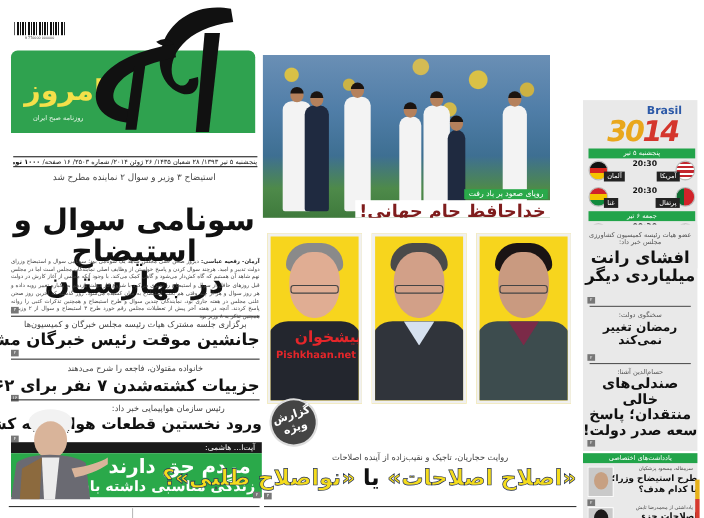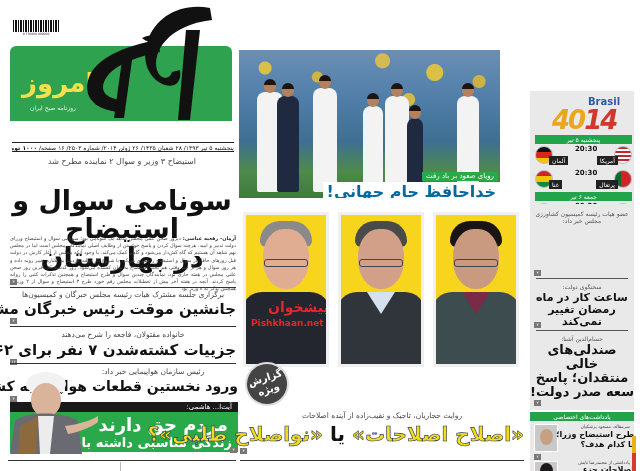--- a/index.html
+++ b/index.html
@@ -49,21 +49,21 @@
       radial-gradient(circle at 30% 30%, #d9b93a 0 5px, transparent 6px),
       radial-gradient(circle at 55% 12%, #e0c04a 0 7px, transparent 8px),
       radial-gradient(circle at 75% 25%, #e8c83b 0 8px, transparent 9px),
       radial-gradient(circle at 92% 35%, #dab838 0 6px, transparent 7px),
       radial-gradient(circle at 65% 55%, #e2c040 0 6px, transparent 7px); opacity: .9; }
   .player { position: absolute; bottom: 6px; background: #f3f3f3; border-radius: 8px 8px 2px 2px; }
   .player .head { position: absolute; top: -12px; left: 50%; width: 12px; height: 13px; margin-left: -6px; background: #b5815c; border-radius: 50%; }
   .player .hair { position: absolute; top: -13px; left: 50%; width: 12px; height: 6px; margin-left: -6px; background: #1b1410; border-radius: 6px 6px 0 0; }
   .player.dark { background: #1f2a40; }
   #wc-kicker { position: absolute; right: 2px; top: 122px; background: #2aa94a; color: #fff; font-size: 7px; padding: 0 4px; line-height: 9px; direction: rtl; }
-  #wc-headline { position: absolute; right: 0; top: 132px; background: #fff; color: #0369a1; font-size: 16px; font-weight: bold; padding: 0 4px; line-height: 20px; direction: rtl; }
+  #wc-headline { position: absolute; right: 0; top: 132px; background: #fff; color: #7f1d1d; font-size: 16px; font-weight: bold; padding: 0 4px; line-height: 20px; direction: rtl; }
 
   
   .portrait { position: absolute; top: 212px; width: 86px; height: 155px; background: #f7d51d; border: 3px solid #f0f0f0; overflow: hidden; }
   .portrait .face { position: absolute; left: 50%; top: 14px; width: 46px; height: 60px; margin-left: -23px; background: #d9a98c; border-radius: 45% 45% 48% 48%; }
   .portrait .hair { position: absolute; left: 50%; top: 6px; width: 52px; height: 26px; margin-left: -26px; border-radius: 26px 26px 8px 8px; }
   .portrait .glasses { position: absolute; left: 50%; top: 44px; width: 44px; height: 8px; margin-left: -22px; border: 1px solid #444; border-radius: 3px; }
   .portrait .body { position: absolute; left: -4px; right: -4px; bottom: 0; height: 72px; border-radius: 20px 20px 0 0; }
   .portrait .collar { position: absolute; left: 50%; bottom: 50px; width: 28px; height: 22px; margin-left: -14px; background: #d6e1ef; clip-path: polygon(0 0, 100% 0, 50% 100%); }
   #watermark { position: absolute; left: 5px; top: 103px; color: #e5262a; font-size: 9px; font-weight: bold; }
   #watermark-fa { position: absolute; left: 22px; top: 84px; color: #e5262a; font-size: 14px; font-weight: bold; direction: rtl; }
@@ -234,21 +234,21 @@
   <span>«اصلاح اصلاحات»</span>
   <span class="ya">یا</span>
   <span>«نواصلاح طلبی»؟</span>
 </div>
 <div class="pgnum" style="left:240px;top:448px;">۳</div>
 <div id="center-bottom"></div>
 
 <div id="wc-box">
   <div id="brasil-logo">
     <div id="brasil-word">Brasil</div>
-    <div id="brasil-year"><span>40</span><span class="y14">14</span></div>
+    <div id="brasil-year"><span>30</span><span class="y14">14</span></div>
   </div>
 
   <div class="day-bar" style="top:44px;">پنجشنبه ۵ تیر</div>
   <div class="match" style="top:54px;">
     <div class="flag l" style="background:linear-gradient(180deg,#111 0 33%,#d8261f 33% 66%,#f5c400 66%);"></div>
     <div class="flag r" style="background:repeating-linear-gradient(180deg,#c2262e 0 2px,#fff 2px 4px);"></div>
     <div class="time">20:30</div>
     <div class="team l">آلمان</div>
     <div class="team r">آمریکا</div>
   </div>
@@ -272,26 +272,29 @@
     <div class="flag l" style="background:linear-gradient(90deg,#111 0 33%,#f5d000 33% 66%,#d8261f 66%);"></div>
     <div class="flag r" style="background:radial-gradient(circle at 50% 50%,#d1232a 0 3px,#1c4fa0 3px 5px,#fff 5px);"></div>
     <div class="time">00:30</div>
     <div class="team l">بلژیک</div>
     <div class="team r">کره‌جنوبی</div>
   </div>
 </div>
 
 <div id="right-stories">
   <div class="r-kicker" style="top:6px;">عضو هیات رئیسه کمیسیون کشاورزی مجلس خبر داد:</div>
+  <div class="r-head" style="top:22px;font-size:15px;">
+    <div>افشای رانت</div>
+    <div>میلیاردی دیگر</div>
+  </div>
   <div class="pgnum" style="left:4px;top:66px;">۲</div>
   <div class="r-rule" style="top:74px;"></div>
 
   <div class="r-kicker" style="top:79px;">سخنگوی دولت:</div>
   <div class="r-head" style="top:88px;font-size:11px;">
-    <div>ساعت کار در ماه</div>
     <div>رمضان تغییر نمی‌کند</div>
   </div>
   <div class="pgnum" style="left:4px;top:118px;">۲</div>
   <div class="r-rule" style="top:126px;"></div>
 
   <div class="r-kicker" style="top:131px;">حسام‌الدین آشنا:</div>
   <div class="r-head" style="top:139px;font-size:13px;">
     <div>صندلی‌های خالی</div>
     <div>منتقدان؛ پاسخ</div>
     <div>سعه صدر دولت!</div>

